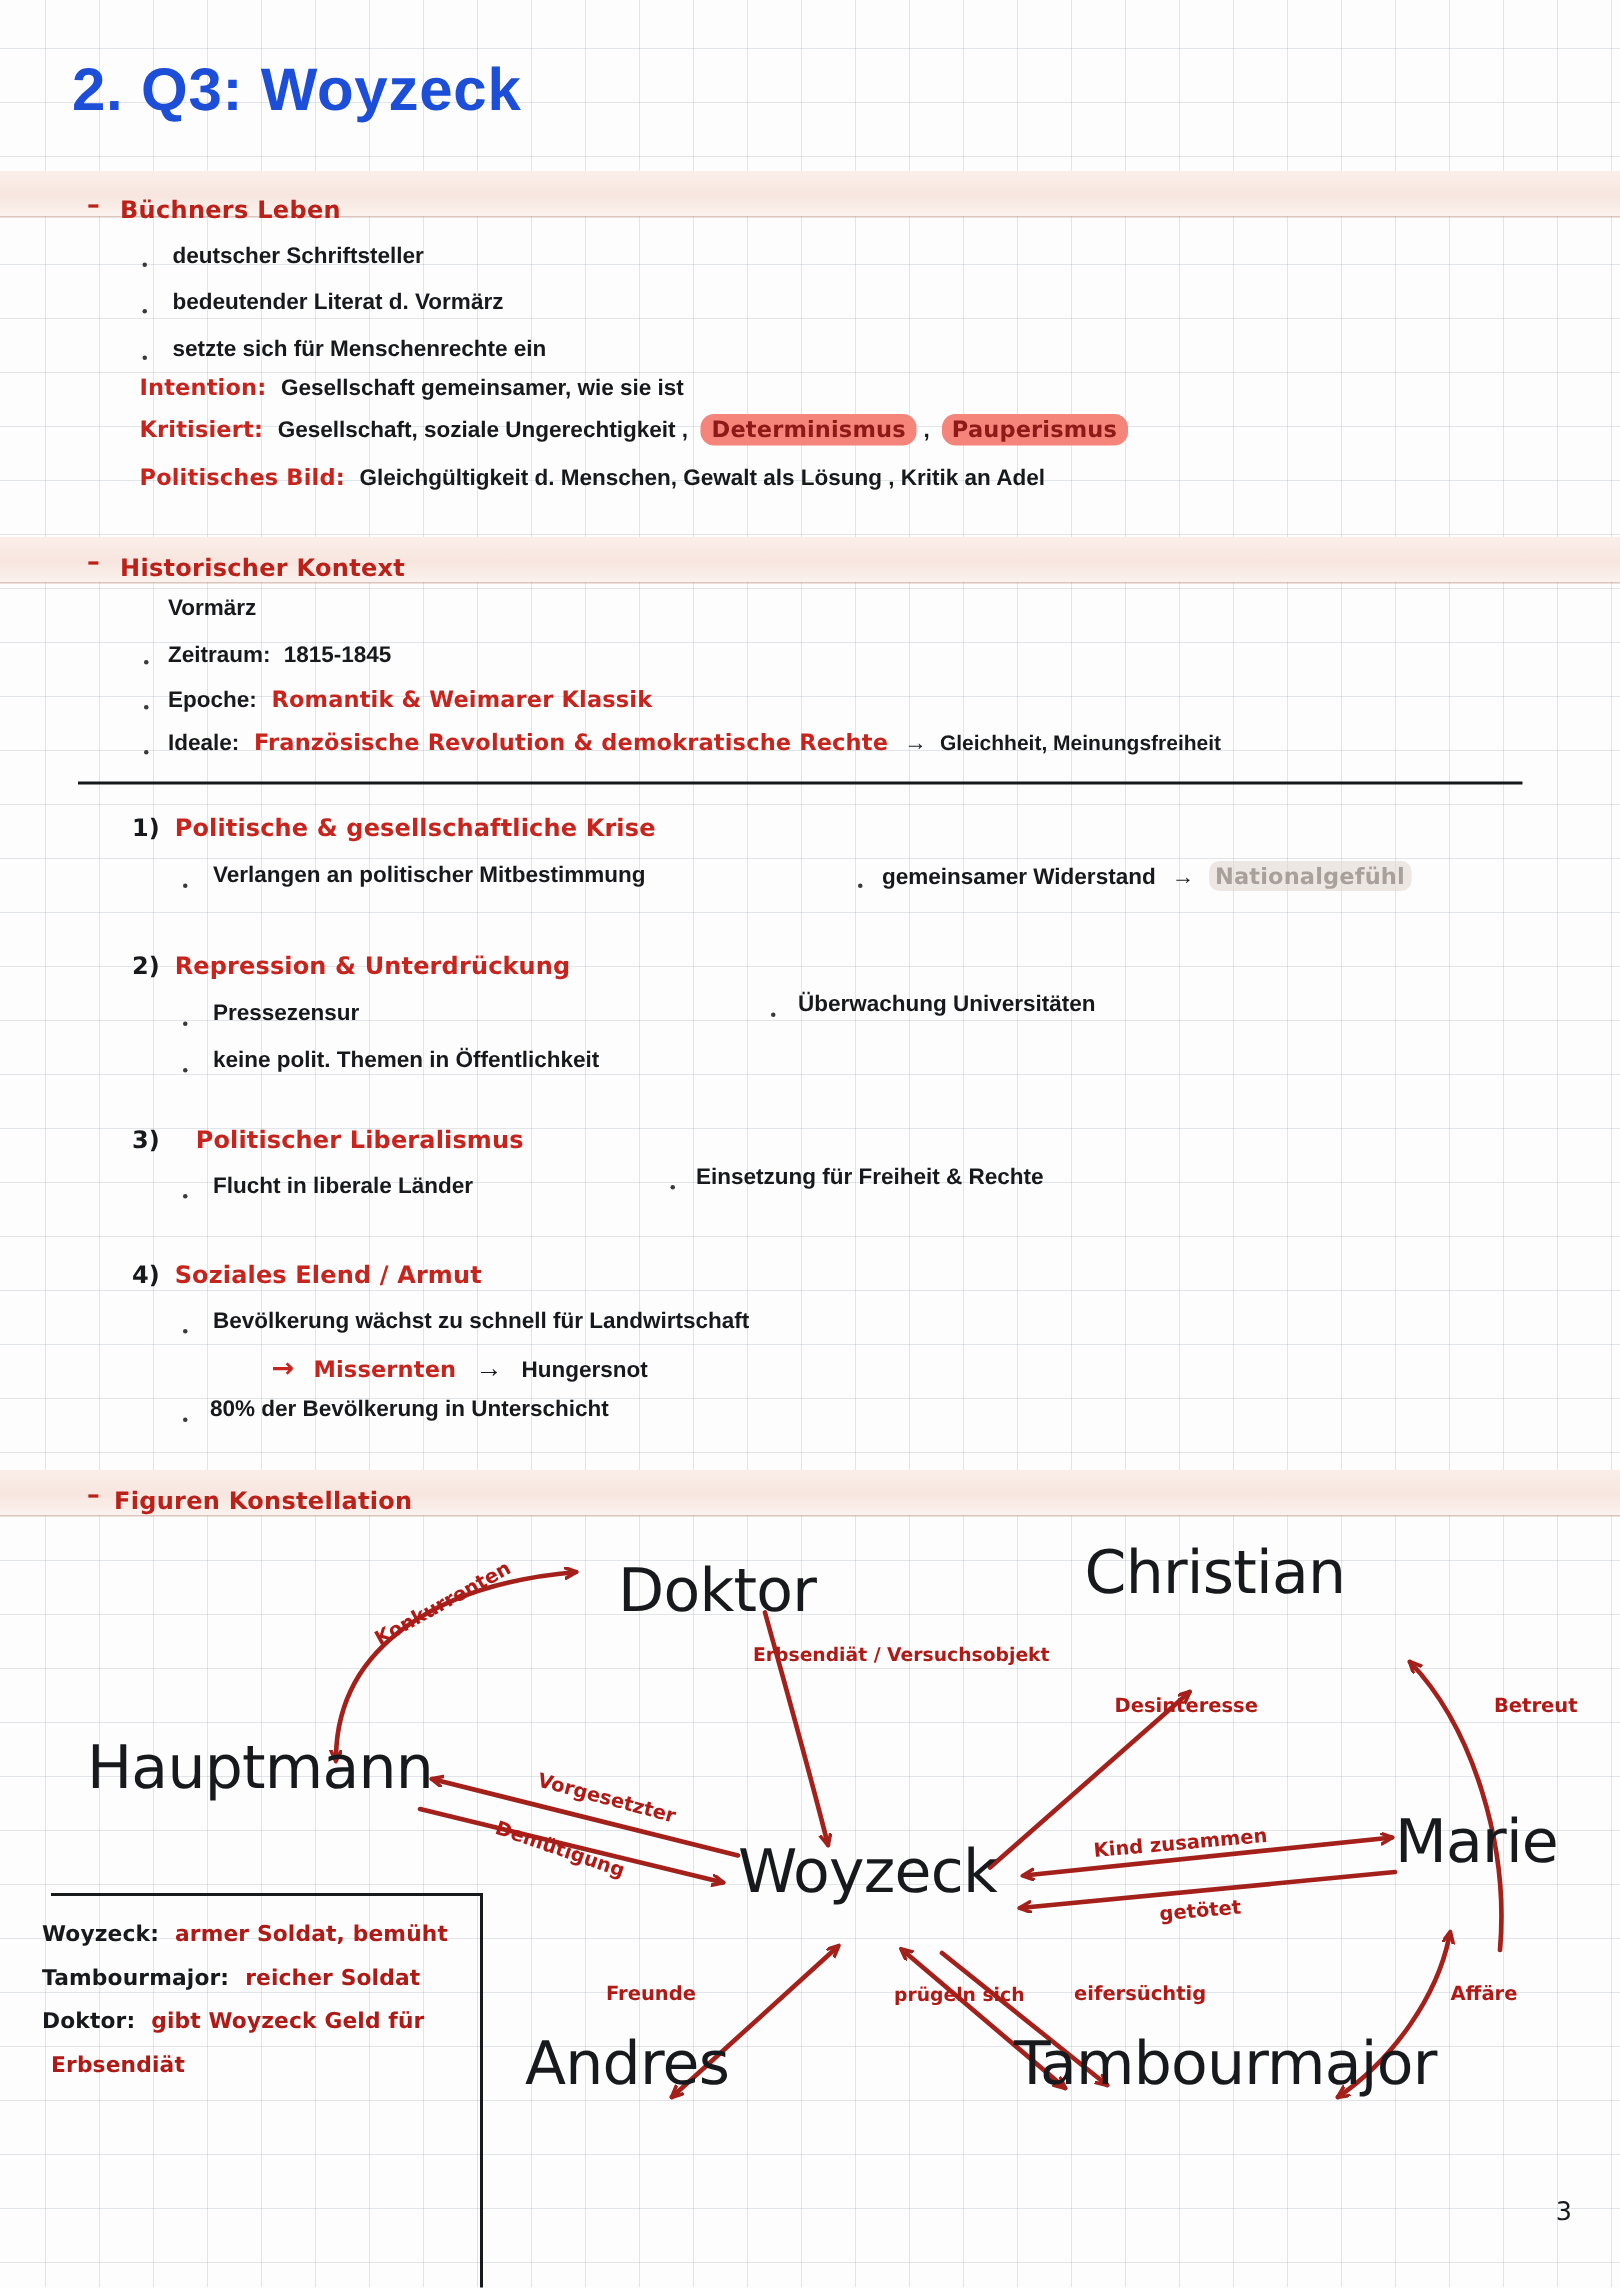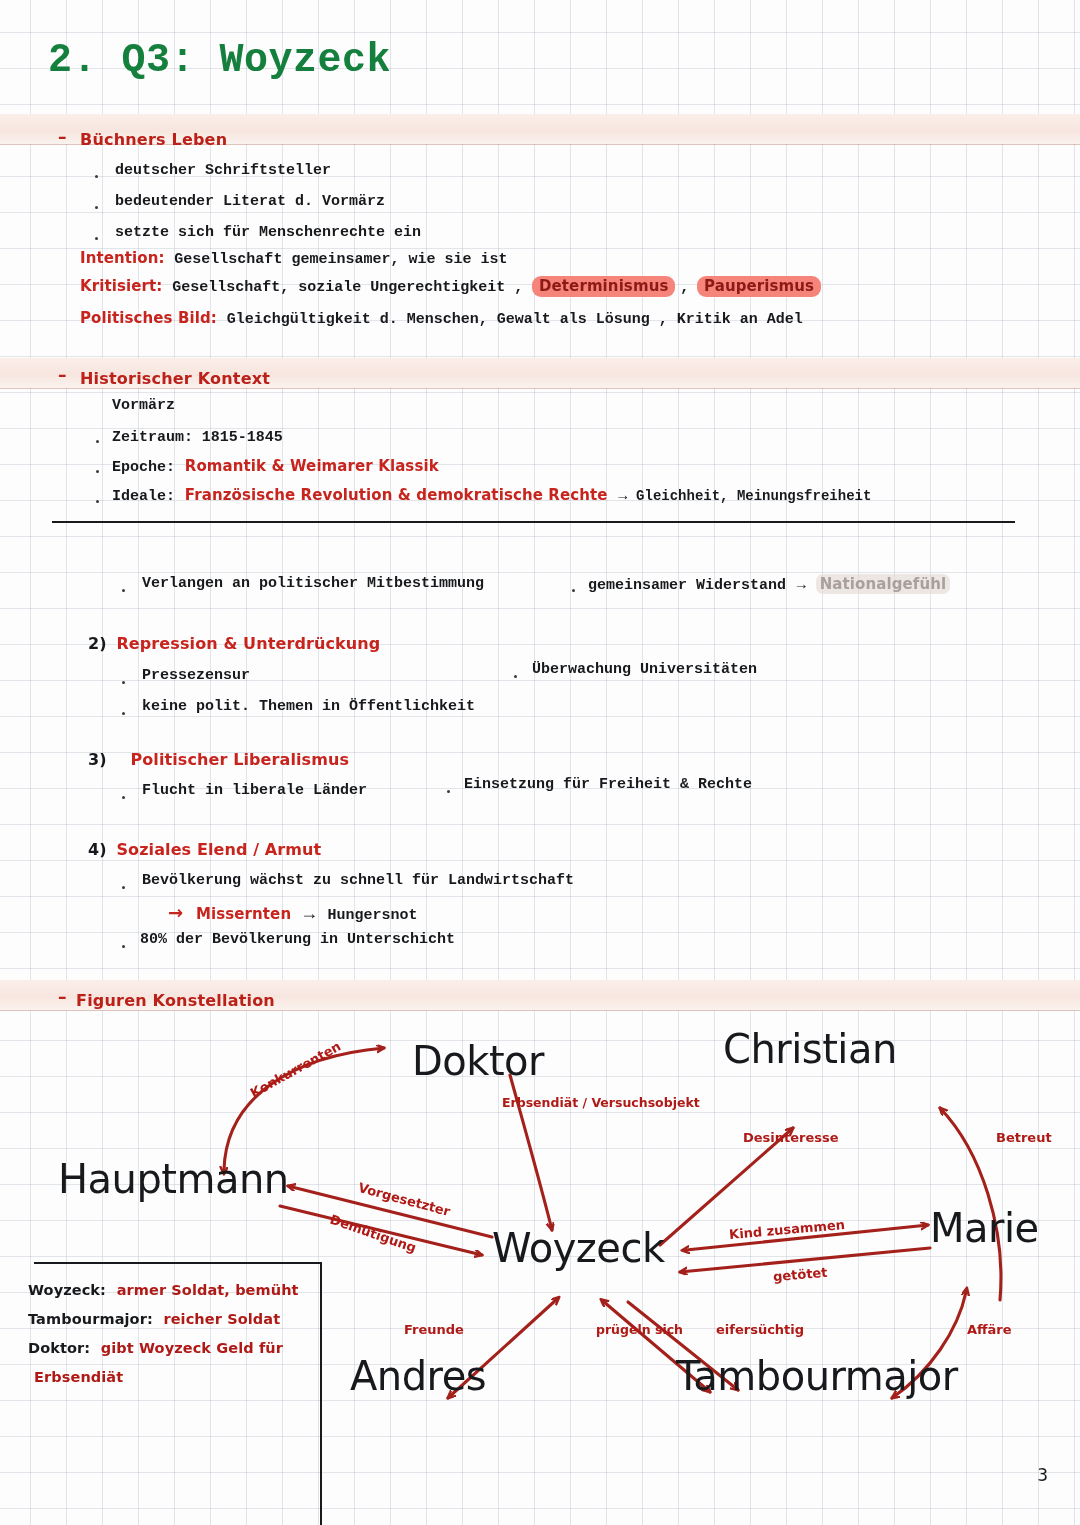--- a/index.html
+++ b/index.html
@@ -15,35 +15,35 @@
     background-color:#fdfdfd;
     background-image:
       linear-gradient(to right, rgba(160,170,185,.30) 1px, transparent 1px),
       linear-gradient(to bottom, rgba(160,170,185,.30) 1px, transparent 1px);
     background-size:36px 36px;
     background-position:-6px -4px;
   }
   #sheet{position:absolute;inset:0;}
 
   
-  .ink-red   {color:#c8241e;}
+  .ink-red   {color:#c8241e;margin-left:13px;}
   .ink-dark  {color:#b01a16;}
   .ink-black {color:#17191c;}
 
   .hand{font-family:"DejaVu Sans", sans-serif;font-weight:700;letter-spacing:.1px;}
-  .hand-thin{font-family:Liberation Mono, monospace;font-weight:600;text-align:center;}
+  .hand-thin{font-family:Liberation Sans, sans-serif;font-weight:600;text-align:center;}
 
   
   .abs{position:absolute;white-space:nowrap;}
 
   
   #title{
     left:48px;top:38px;
-    font-size:40px;font-weight:700;color:#15803d;
-    font-family:Liberation Mono, monospace;
+    font-size:40px;font-weight:700;color:#1d4ed8;
+    font-family:Liberation Sans, sans-serif;
     letter-spacing:.5px;
   }
 
   
   .band{
     position:absolute;left:0;width:1080px;height:30px;
     background:linear-gradient(to bottom,#fbeee9 0%,#f7e6df 55%,#fbf2ee 100%);
   }
   .band-rule{
     position:absolute;height:1px;background:rgba(190,140,125,.5);
@@ -182,20 +182,24 @@
   <div class="bdot" style="left:96px;top:500px;"></div>
   <div class="abs line" style="left:112px;top:486px;">
     <span class="hand-thin ink-black">Ideale:</span>
     <span class="hand ink-red" style="margin-left:5px;">Französische Revolution &amp; demokratische Rechte</span>
     <span class="hand-thin ink-black" style="margin-left:6px;">→</span>
     <span class="hand-thin ink-black" style="margin-left:4px;font-size:14px;">Gleichheit, Meinungsfreiheit</span>
   </div>
 
   <div id="divider"></div>
 
+  <div class="abs line" style="left:88px;top:542px;">
+    <span class="hand num ink-black">1)</span>
+    <span class="hand num ink-red" style="margin-left:5px;">Politische &amp; gesellschaftliche Krise</span>
+  </div>
   <div class="bdot" style="left:122px;top:589px;"></div>
   <div class="abs hand-thin line ink-black" style="left:142px;top:575px;">Verlangen an politischer Mitbestimmung</div>
   <div class="bdot" style="left:572px;top:589px;"></div>
   <div class="abs line" style="left:588px;top:575px;">
     <span class="hand-thin ink-black">gemeinsamer Widerstand</span>
     <span class="hand-thin ink-black" style="margin-left:6px;">→</span>
     <span class="hand hl-fade" style="margin-left:5px;">Nationalgefühl</span>
   </div>
 
   <div class="abs line" style="left:88px;top:634px;">

